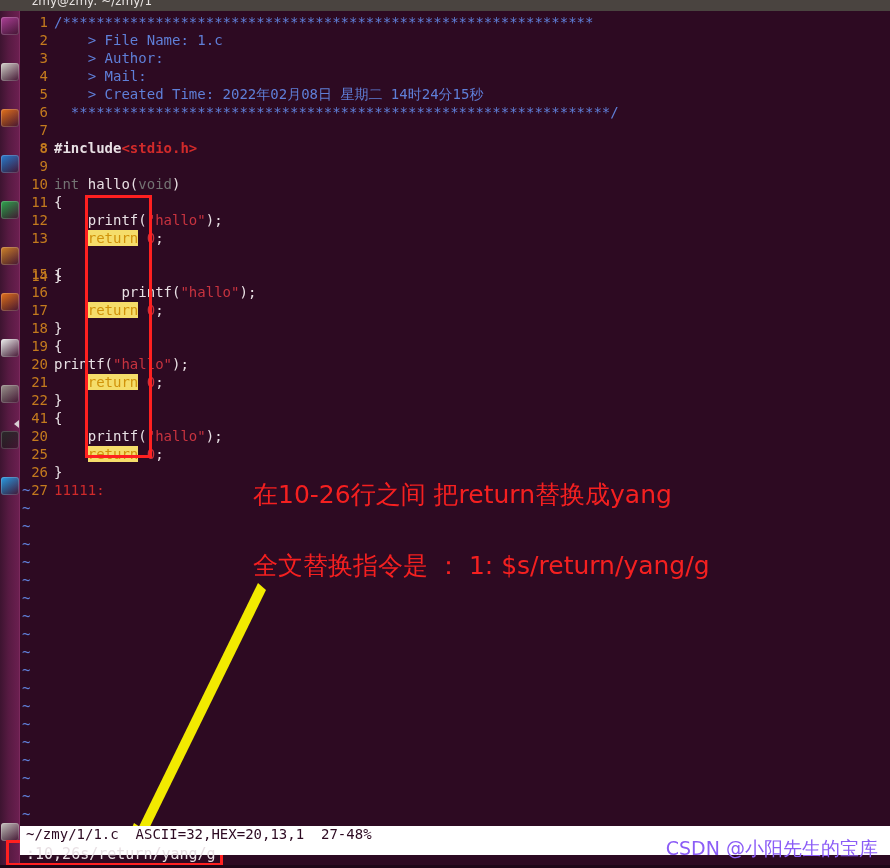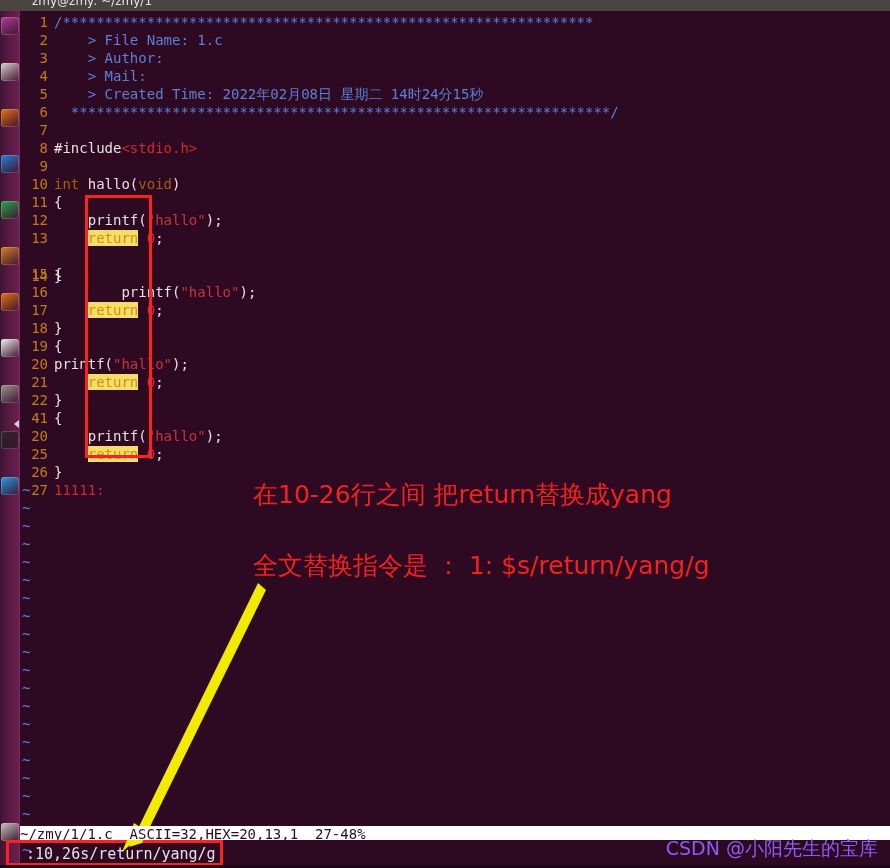--- a/index.html
+++ b/index.html
@@ -81,21 +81,21 @@
   .lnum {
     display: inline-block;
     width: 28px;
     text-align: right;
     color: #c47b1e;
     margin-right: 6px;
   }
   .c-comment { color: #5f7fd8; }
   .c-white   { color: #e8e0e4; }
   .c-str     { color: #c7333f; }
-  .c-type    { color: #a16207; }
+  .c-type    { color: #737373; }
   .c-num     { color: #c7333f; }
   .c-inc     { color: #e8e0e4; }
   .c-incfile { color: #d02a2a; }
   .c-red     { color: #d02a2a; }
   .c-brace   { color: #e8e0e4; }
   .hl-return {
     background: #f5dd6a;
     color: #d0920a;
   }
 
@@ -133,27 +133,28 @@
     width: 890px; height: 868px;
     pointer-events: none;
   }
 
   
   #statusline {
     position: absolute;
     left: 20px;
     top: 826px;
     width: 870px;
-    height: 14px;
+    height: 29px;
     background: #ffffff;
     color: #2d0a22;
     font-size: 14px;
     line-height: 17px;
     font-family: "DejaVu Sans Mono", monospace;
     white-space: pre;
+    padding-left: 6px;
     box-sizing: border-box;
     overflow: hidden;
   }
   #cmdline {
     position: absolute;
     left: 20px;
     top: 843px;
     width: 870px;
     height: 22px;
     color: #e8e0e4;
@@ -209,21 +210,21 @@
 
 <div id="terminal">
   <div id="code-area">
       <div class="code-line" style="top: 2px;"><span class="lnum">1</span><span class="c-comment">/***************************************************************</span></div>
       <div class="code-line" style="top: 20px;"><span class="lnum">2</span><span class="c-comment">    &gt; File Name: 1.c</span></div>
       <div class="code-line" style="top: 38px;"><span class="lnum">3</span><span class="c-comment">    &gt; Author: </span></div>
       <div class="code-line" style="top: 56px;"><span class="lnum">4</span><span class="c-comment">    &gt; Mail: </span></div>
       <div class="code-line" style="top: 74px;"><span class="lnum">5</span><span class="c-comment">    &gt; Created Time: 2022年02月08日 星期二 14时24分15秒</span></div>
       <div class="code-line" style="top: 92px;"><span class="lnum">6</span><span class="c-comment">  ****************************************************************/</span></div>
       <div class="code-line" style="top: 110px;"><span class="lnum">7</span><span class="c-white"></span></div>
-      <div class="code-line" style="top: 128px;"><span class="lnum">8</span><span class="c-inc">#include</span><span class="c-incfile">&lt;stdio.h&gt;</span></div>
+      <div class="code-line" style="top: 128px; font-weight: bold;"><span class="lnum">8</span><span class="c-inc">#include</span><span class="c-incfile">&lt;stdio.h&gt;</span></div>
       <div class="code-line" style="top: 146px;"><span class="lnum">9</span><span class="c-white"></span></div>
       <div class="code-line" style="top: 164px;"><span class="lnum">10</span><span class="c-type">int</span><span class="c-white"> hallo(</span><span class="c-type">void</span><span class="c-white">)</span></div>
       <div class="code-line" style="top: 182px;"><span class="lnum">11</span><span class="c-brace">{</span></div>
       <div class="code-line" style="top: 200px;"><span class="lnum">12</span><span class="c-white">    printf(</span><span class="c-str">"hallo"</span><span class="c-white">);</span></div>
       <div class="code-line" style="top: 218px;"><span class="lnum">13</span><span class="c-white">    </span><span class="hl-return">return</span><span class="c-white"> </span><span class="c-num">0</span><span class="c-white">;</span></div>
       <div class="code-line" style="top: 236px; margin-top: 20px;"><span class="lnum">14</span><span class="c-brace">}</span></div>
       <div class="code-line" style="top: 254px;"><span class="lnum">15</span><span class="c-brace">{</span></div>
       <div class="code-line" style="top: 272px;"><span class="lnum">16</span><span class="c-white">        printf(</span><span class="c-str">"hallo"</span><span class="c-white">);</span></div>
       <div class="code-line" style="top: 290px;"><span class="lnum">17</span><span class="c-white">    </span><span class="hl-return">return</span><span class="c-white"> </span><span class="c-num">0</span><span class="c-white">;</span></div>
       <div class="code-line" style="top: 308px;"><span class="lnum">18</span><span class="c-brace">}</span></div>

